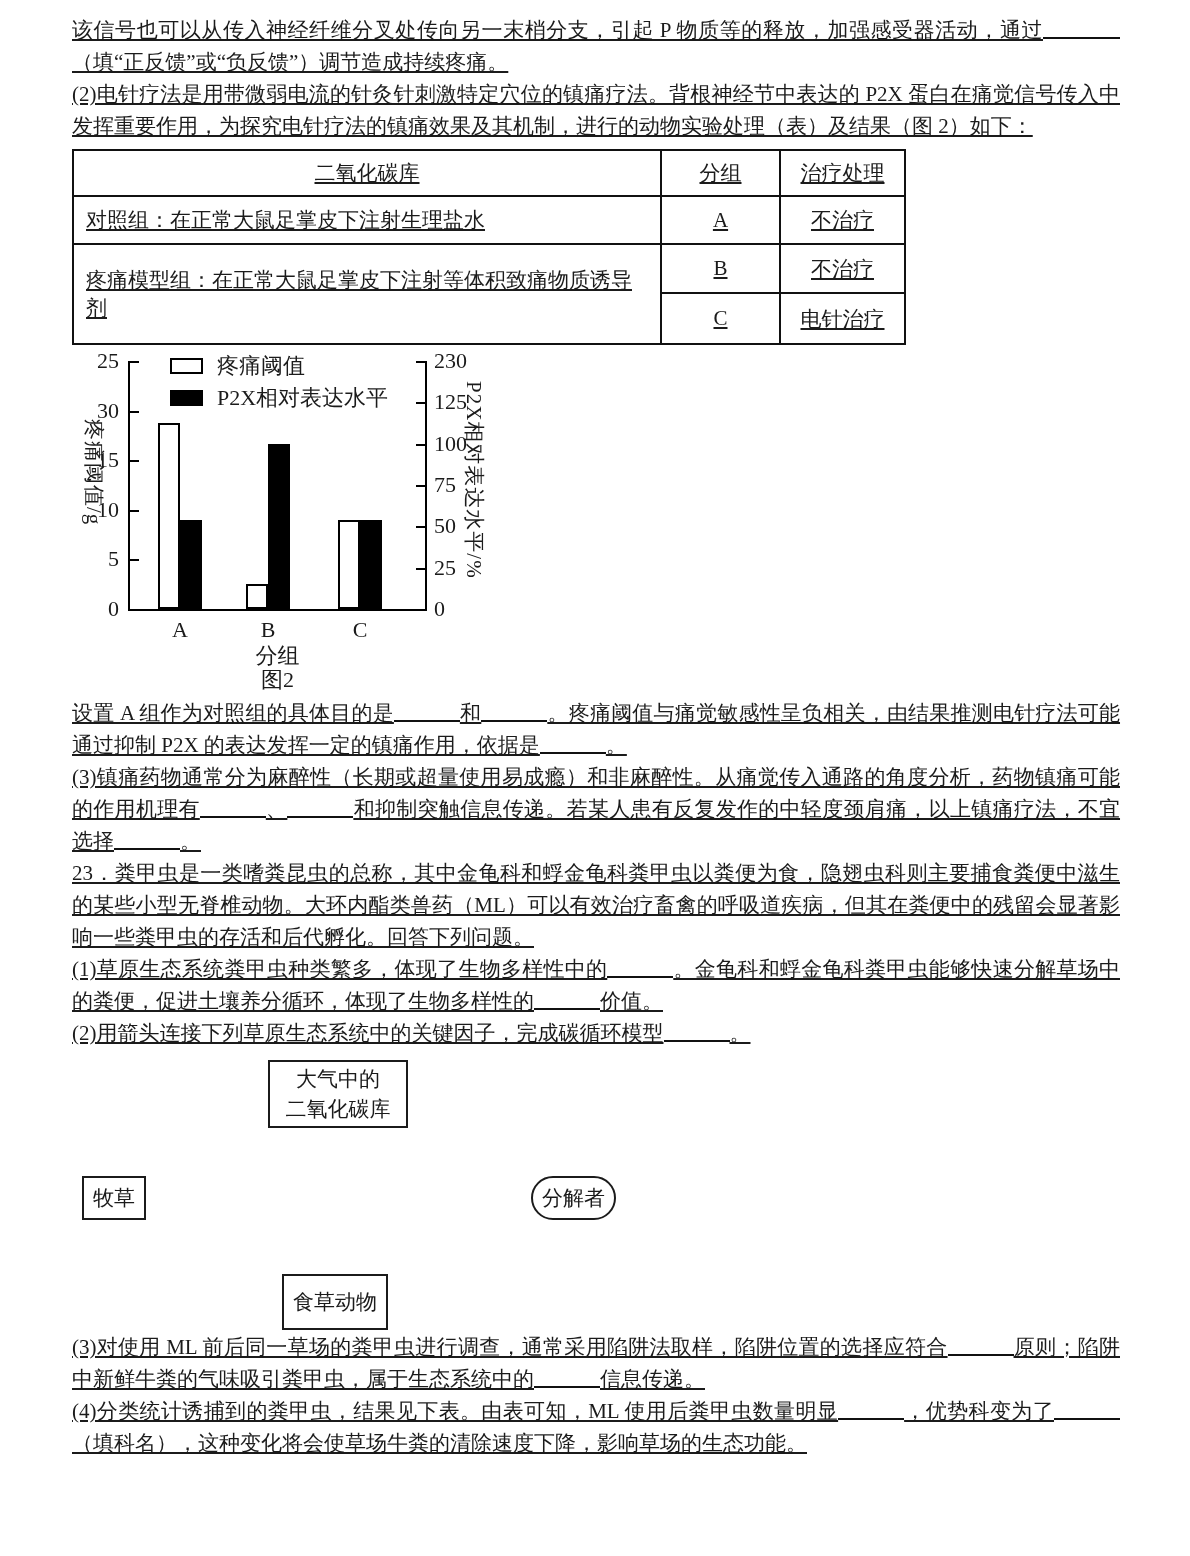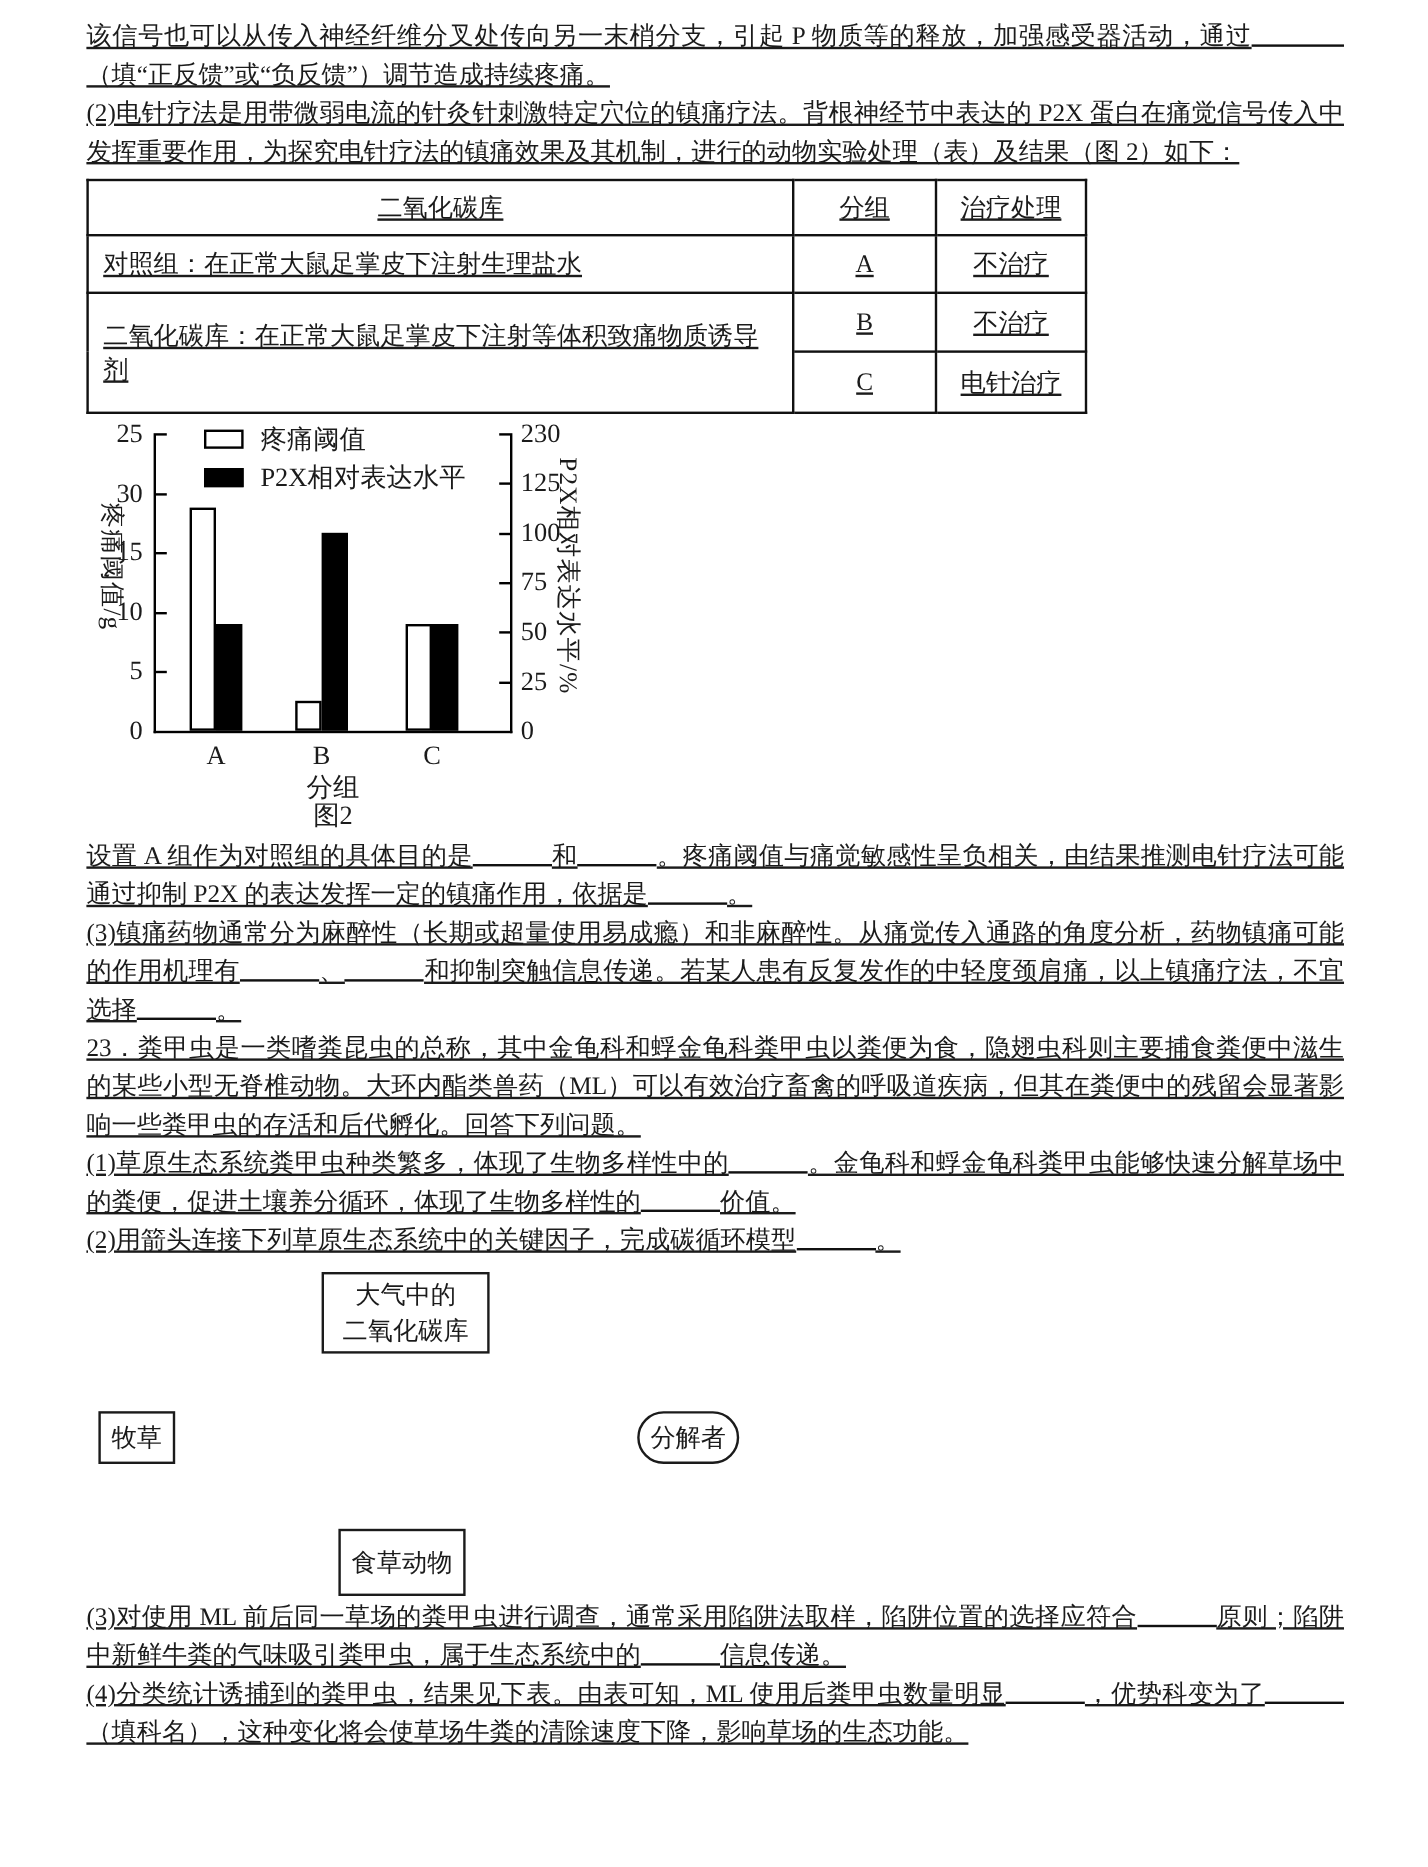--- a/index.html
+++ b/index.html
@@ -90,21 +90,21 @@
           <td>二氧化碳库</td>
           <td>分组</td>
           <td>治疗处理</td>
         </tr>
         <tr class="r1">
           <td class="left">对照组：在正常大鼠足掌皮下注射生理盐水</td>
           <td>A</td>
           <td>不治疗</td>
         </tr>
         <tr class="r2">
-          <td class="left" rowspan="2">二氧化碳库：在正常大鼠足掌皮下注射等体积致痛物质诱导剂</td>
+          <td class="left" rowspan="2">疼痛模型组：在正常大鼠足掌皮下注射等体积致痛物质诱导剂</td>
           <td>B</td>
           <td>不治疗</td>
         </tr>
         <tr class="r3">
           <td>C</td>
           <td>电针治疗</td>
         </tr>
       </tbody>
     </table>
 

